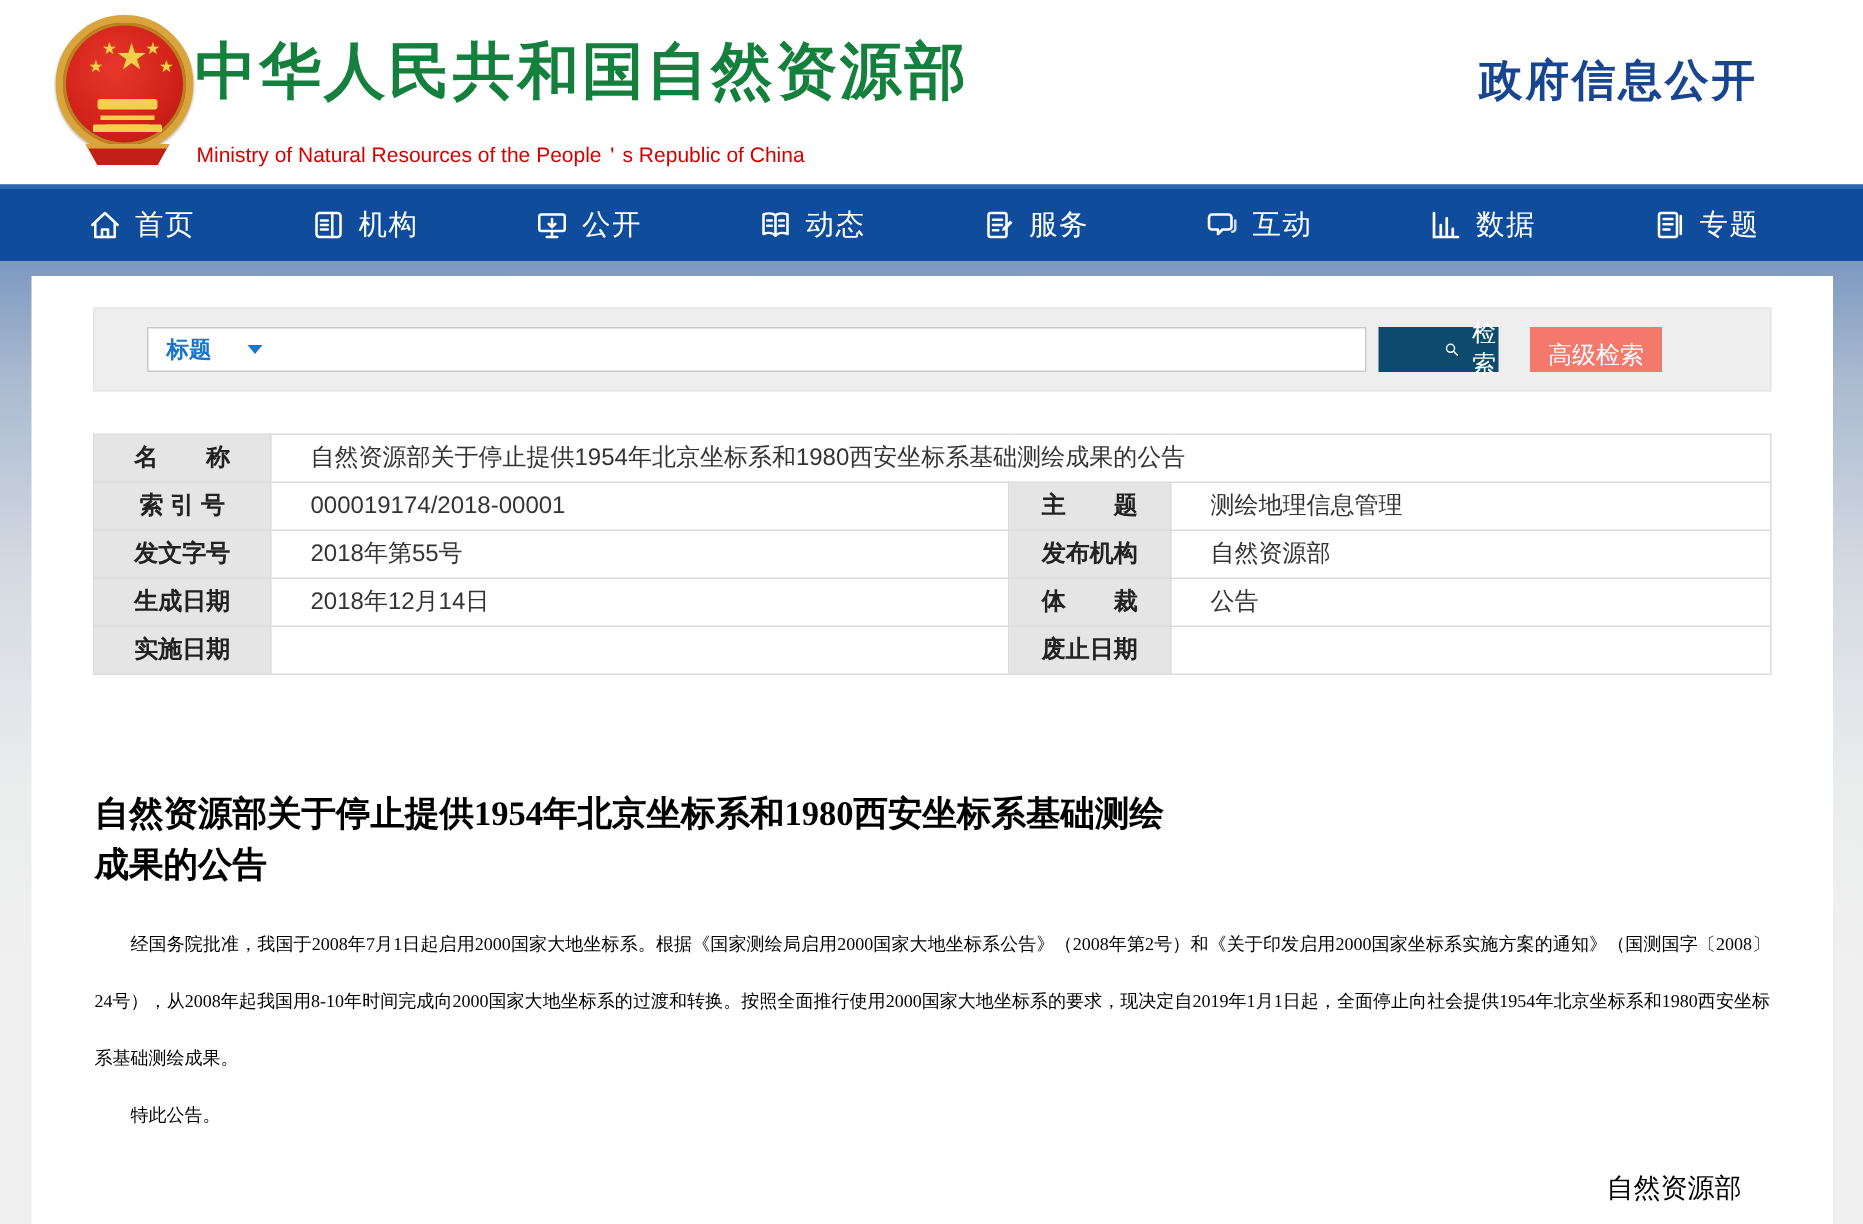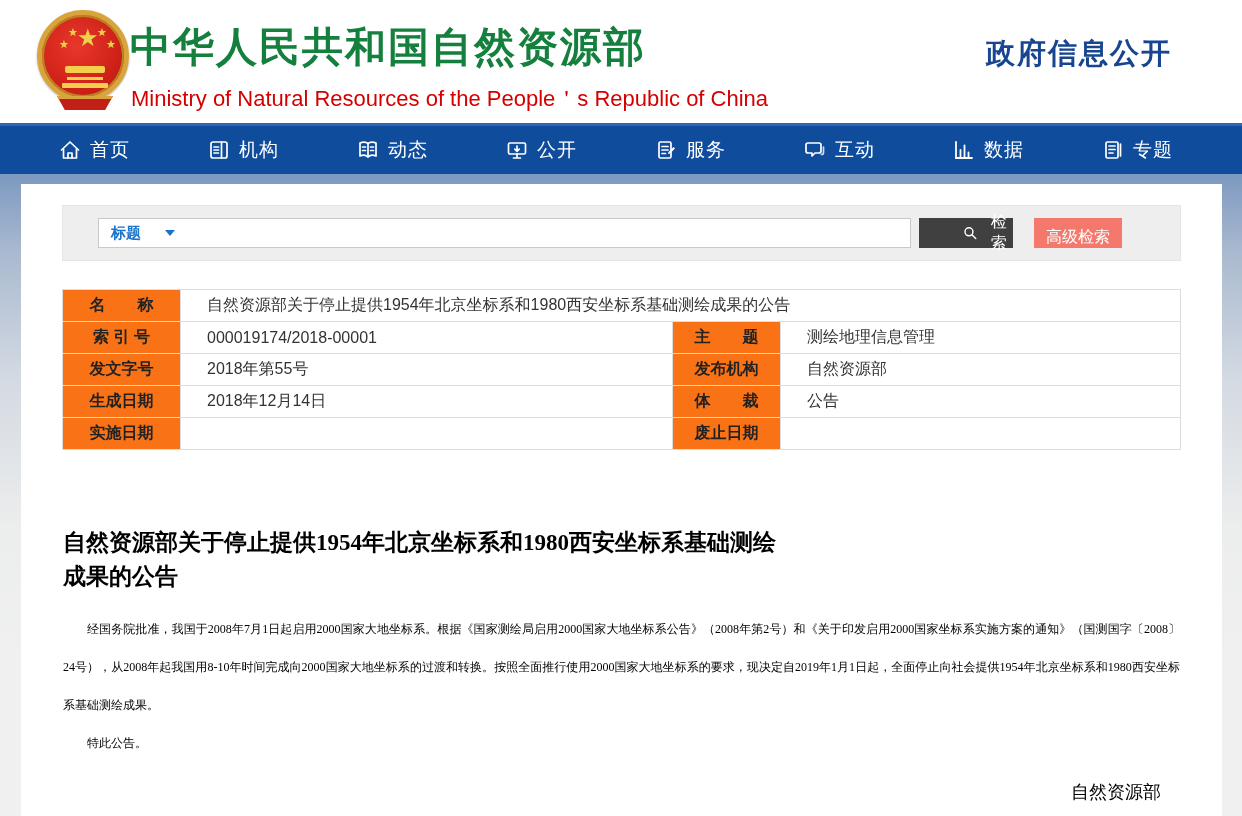--- a/index.html
+++ b/index.html
@@ -16,21 +16,21 @@
   .star-big { left:42px; top:16px; font-size:24px; }
   .star-s1 { left:24px; top:30px; font-size:11px; }
   .star-s2 { left:33px; top:18px; font-size:11px; }
   .star-s3 { left:62px; top:18px; font-size:11px; }
   .star-s4 { left:71px; top:30px; font-size:11px; }
   .emblem-gate { position:absolute; left:30px; top:58px; width:40px; height:7px; background:#f3cf4c;
     box-shadow:0 9px 0 -2px #f3cf4c, -4px 16px 0 -1px #f3cf4c, 4px 16px 0 -1px #f3cf4c; border-radius:2px; }
   .emblem-ribbon { position:absolute; left:22px; top:88px; width:56px; height:14px; background:#c21f16;
     border-top:3px solid #d9a43c; clip-path:polygon(0 0,100% 0,86% 100%,14% 100%); }
   .site-title { position:absolute; left:130px; top:20px; font-size:41px; font-weight:bold; color:#15803d; letter-spacing:2px; }
-  .site-subtitle { position:absolute; left:131px; top:84px; font-size:22px; color:#d40000; }
+  .site-subtitle { position:absolute; left:131px; top:95px; font-size:14px; color:#d40000; }
   .section-title { position:absolute; right:70px; top:34px; font-size:29px; font-weight:bold; color:#17458f; letter-spacing:2px; }
 
   
   .nav { position:absolute; top:123px; left:0; width:1242px; height:51px; background:#0f4c9c;
     border-top:3px solid #2c67b0; display:flex; padding:0 30px 0 20px; }
   .nav-item { flex:1; display:flex; align-items:center; justify-content:center; gap:9px; color:#ffffff; cursor:pointer; }
   .nav-item .lbl { font-size:19px; letter-spacing:1px; }
   .nav-icon { width:22px; height:22px; display:block; }
 
   
@@ -42,27 +42,27 @@
 
   
   .search-bar { margin:21px 41px 0 41px; height:56px; background:#eeeeee; border:1px solid #e6e6e6;
     display:flex; align-items:center; padding:0 35px; }
   .search-field { width:813px; height:30px; background:#ffffff; border:1px solid #c9c9c9;
     display:flex; align-items:center; padding:0 12px; }
   .field-selector { display:flex; align-items:center; gap:24px; color:#1a74c9; font-size:15px; font-weight:bold; cursor:pointer; }
   .caret-down { width:0; height:0; border-left:5px solid transparent; border-right:5px solid transparent; border-top:6px solid #1a74c9; display:inline-block; }
   .search-input { flex:1; border:none; outline:none; background:transparent; font-size:14px; margin-left:10px; }
   .btn { height:30px; border:none; color:#ffffff; font-size:16px; cursor:pointer; display:flex; align-items:center; justify-content:center; gap:7px; }
-  .btn-search { width:94px; background:#404040; margin-left:8px;padding-left:44px; }
+  .btn-search { width:80px; background:#0c4a6e; margin-left:8px;padding-left:44px; }
   .btn-adv { width:88px; background:#f4796c; margin-left:21px;align-items:flex-end; }
 
   
   .meta-table { margin:28px 41px 0 41px; border-collapse:collapse; width:1118px; table-layout:fixed; }
   .meta-table td { border:1px solid #dcdcdc; height:32px; font-size:16px; color:#333; vertical-align:middle; }
-  .meta-table td.lab { background:#f97316; font-weight:bold; color:#222; text-align:center; }
+  .meta-table td.lab { background:#e5e5e5; font-weight:bold; color:#222; text-align:center; }
   .meta-table td.val { background:#ffffff; padding-left:26px; }
 
   
   .article { padding:0 42px; font-family:"Liberation Serif", serif; color:#000; }
   .article-title { margin-top:76px; text-align:left; font-size:23px; font-weight:bold; line-height:34px; }
   .article-body { margin-top:16px; font-size:12px; line-height:38px; text-align:justify; }
   .article-body .para { text-indent:2em; }
   .signature-block { margin-top:14px; padding-right:19px; text-align:right; font-size:18px; line-height:32px; }
 </style>
 </head>
@@ -98,33 +98,33 @@
     <div class="nav-item">
       <svg class="nav-icon" viewBox="0 0 22 22" fill="none" stroke="#fff" stroke-width="1.7" stroke-linecap="round">
           <rect x="3" y="3" width="16" height="16" rx="2"></rect>
           <path d="M13.5 3v16"></path>
           <path d="M6 8h4.5M6 11h4.5M6 14h4.5"></path>
         </svg>
       <span class="lbl">机构</span>
     </div>
     <div class="nav-item">
       <svg class="nav-icon" viewBox="0 0 22 22" fill="none" stroke="#fff" stroke-width="1.7" stroke-linecap="round" stroke-linejoin="round">
+          <rect x="2.5" y="4" width="17" height="11" rx="1.5"></rect>
+          <path d="M11 15v4M7.5 19h7"></path>
+          <path d="M11 7v5M8.8 10.2 11 12.4l2.2-2.2"></path>
+        </svg>
+      <span class="lbl">公开</span>
+    </div>
+    <div class="nav-item">
+      <svg class="nav-icon" viewBox="0 0 22 22" fill="none" stroke="#fff" stroke-width="1.7" stroke-linecap="round" stroke-linejoin="round">
           <path d="M11 4.5C9 3 5.5 3 3 4v13c2.5-1 6-1 8 1 2-2 5.5-2 8-1V4c-2.5-1-6-1-8 .5z"></path>
           <path d="M11 4.5V18"></path>
           <path d="M5.5 8h3M13.5 8h3M5.5 11.5h3M13.5 11.5h3"></path>
         </svg>
       <span class="lbl">动态</span>
-    </div>
-    <div class="nav-item">
-      <svg class="nav-icon" viewBox="0 0 22 22" fill="none" stroke="#fff" stroke-width="1.7" stroke-linecap="round" stroke-linejoin="round">
-          <rect x="2.5" y="4" width="17" height="11" rx="1.5"></rect>
-          <path d="M11 15v4M7.5 19h7"></path>
-          <path d="M11 7v5M8.8 10.2 11 12.4l2.2-2.2"></path>
-        </svg>
-      <span class="lbl">公开</span>
     </div>
     <div class="nav-item">
       <svg class="nav-icon" viewBox="0 0 22 22" fill="none" stroke="#fff" stroke-width="1.7" stroke-linecap="round" stroke-linejoin="round">
           <rect x="4" y="3" width="12" height="16" rx="1.5"></rect>
           <path d="M7 7.5h6M7 11h6M7 14.5h3.5"></path>
           <path d="m13.5 13 5-5 1.5 1.5-5 5-2 .5z" fill="#fff" stroke="none"></path>
         </svg>
       <span class="lbl">服务</span>
     </div>
     <div class="nav-item">

